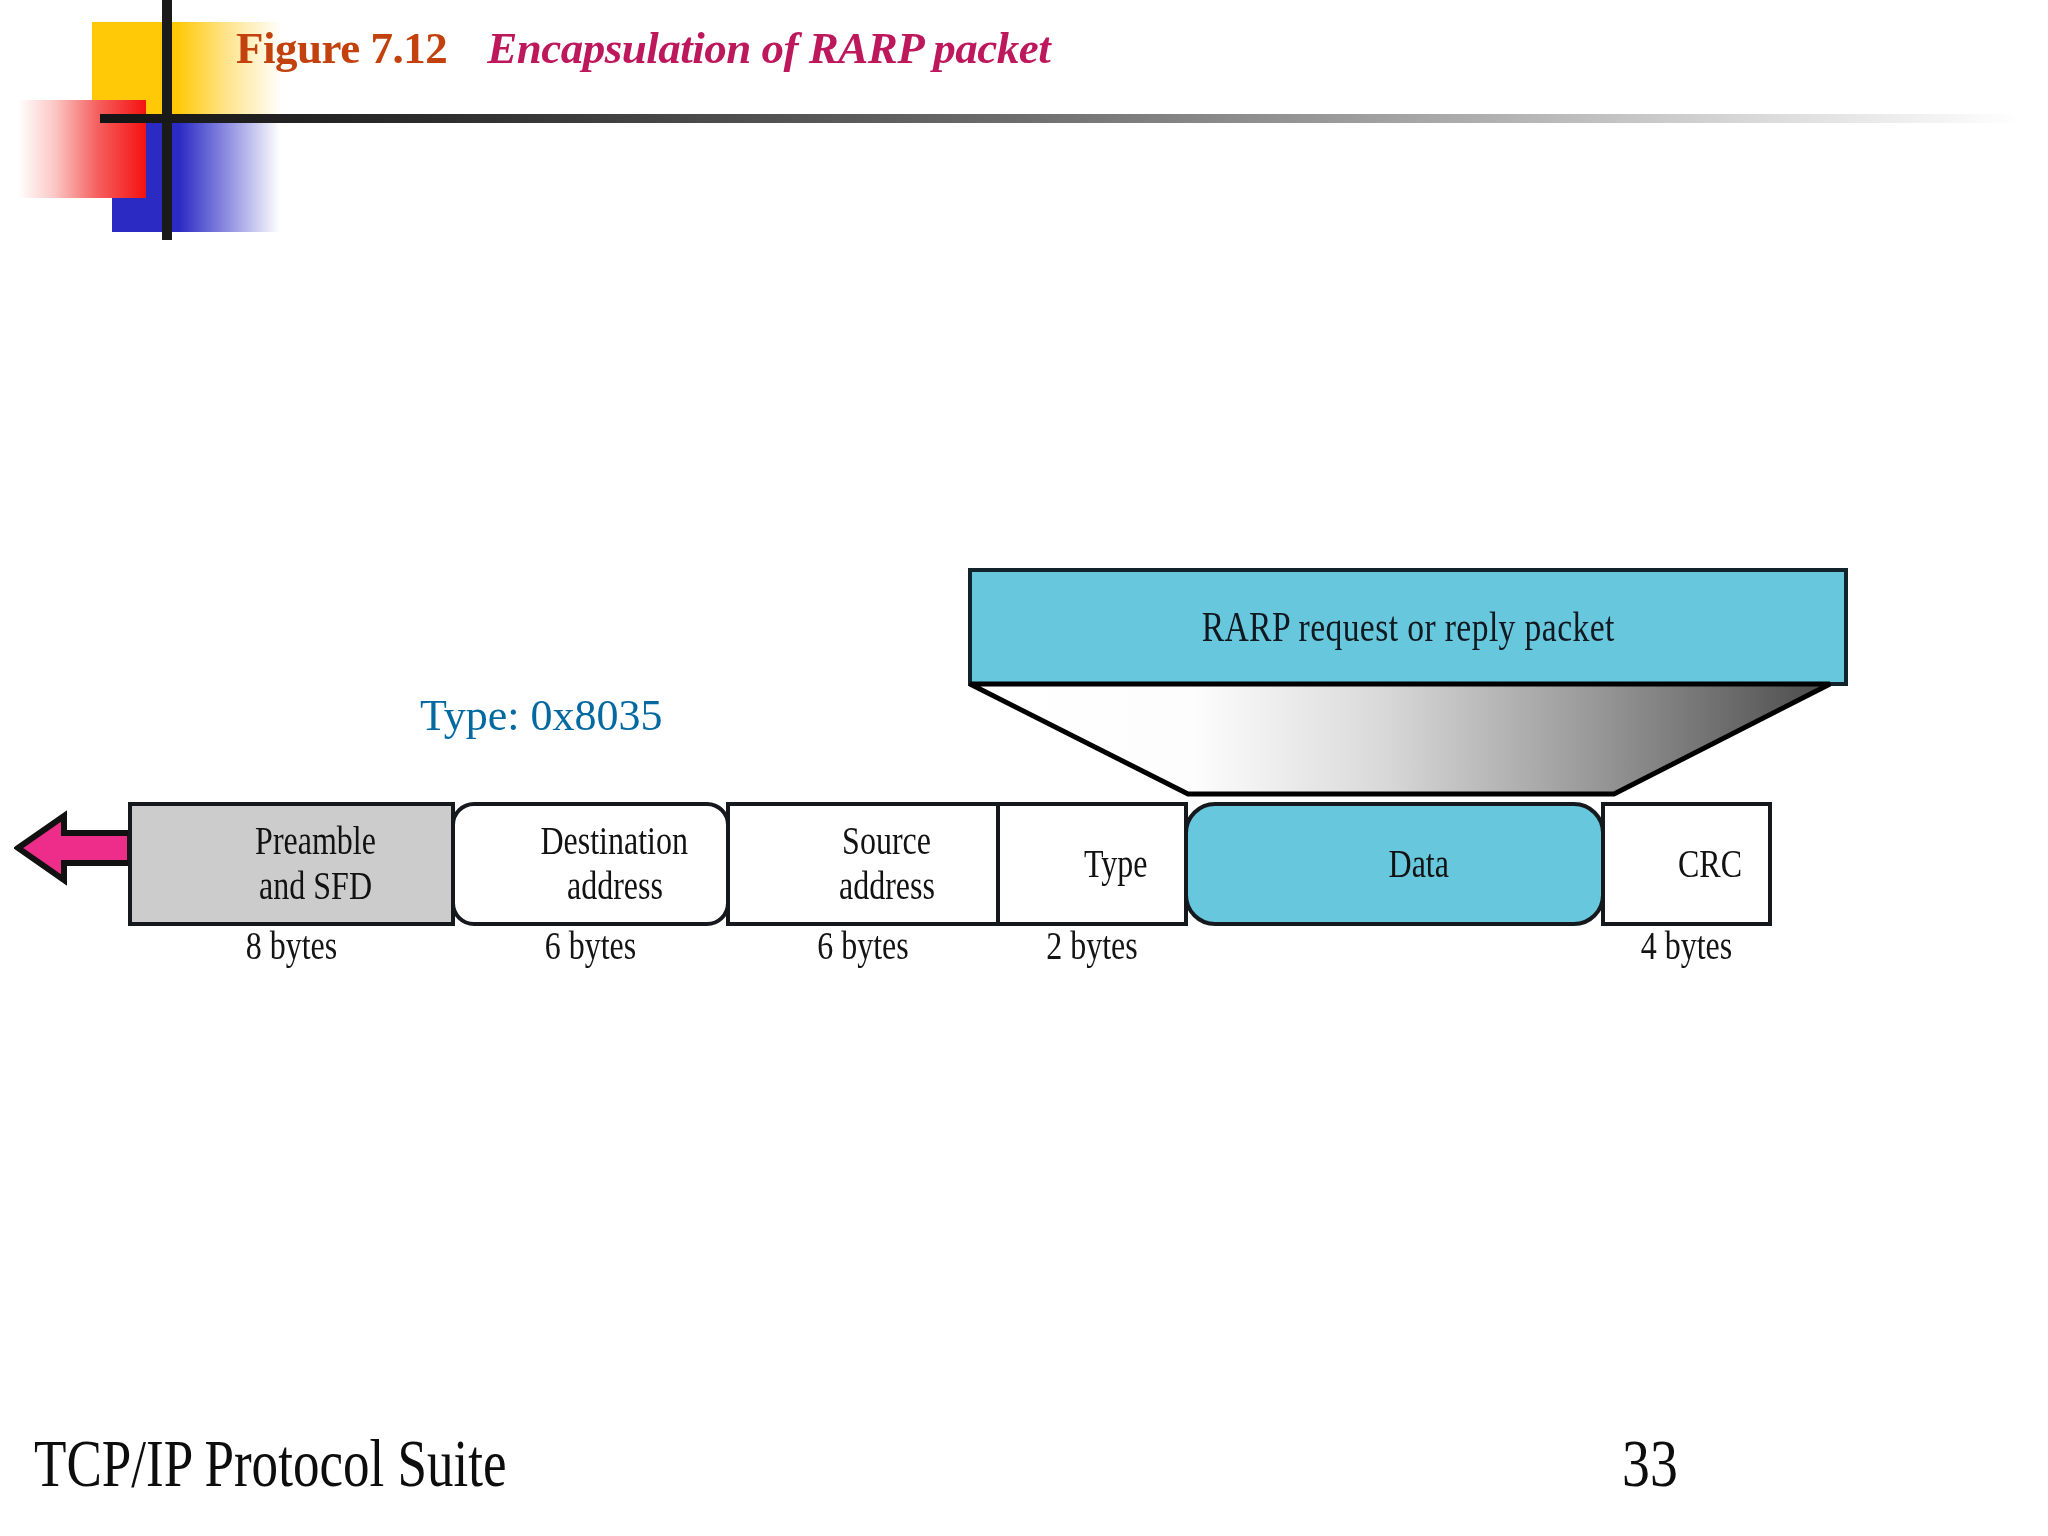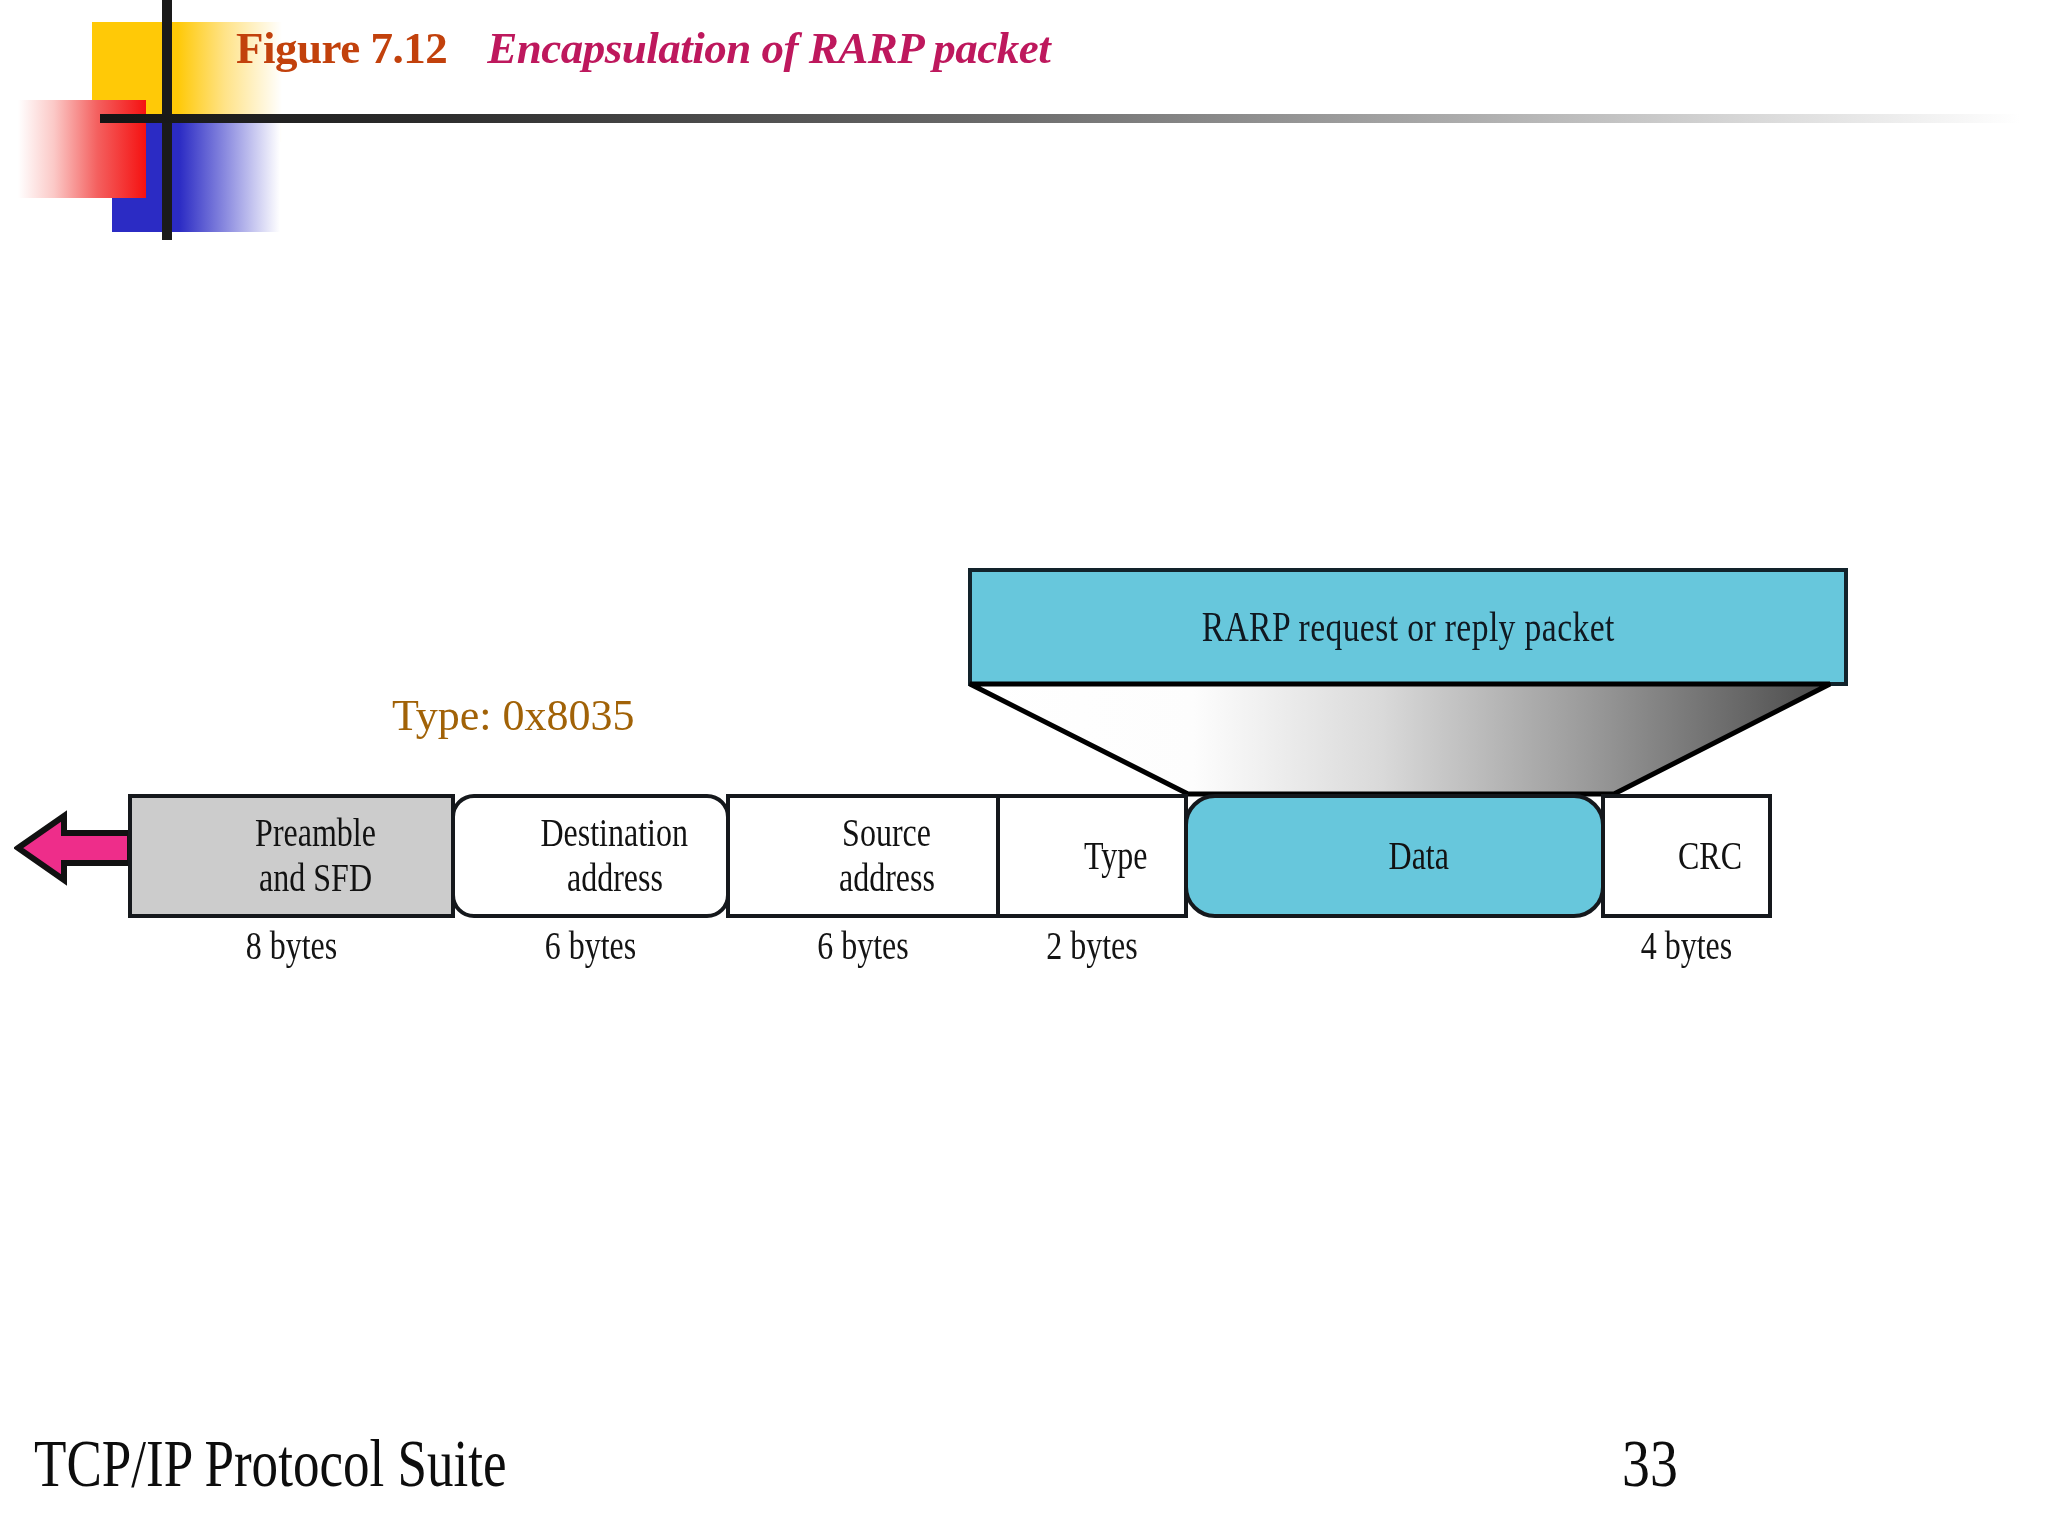--- a/index.html
+++ b/index.html
@@ -90,35 +90,35 @@
     color: #101820;
     transform: scaleX(0.80);
     white-space: nowrap;
     letter-spacing: 0.5px;
   }
 
   .funnel { position: absolute; left: 940px; top: 680px; width: 920px; height: 120px; }
 
   .type-note {
     position: absolute;
-    left: 392px; top: 690px;
+    left: 420px; top: 690px;
     font-size: 44px;
-    color: #a16207;
+    color: #0369a1;
     white-space: nowrap;
   }
 
   
   .field-row {
     position: absolute;
     left: 128px; top: 786px;
     width: 1644px; height: 124px;
   }
   .field {
     position: absolute;
-    top: 8px; height: 124px;
+    top: 16px; height: 124px;
     box-sizing: border-box;
     border: 4px solid #15181C;
     background: #ffffff;
     display: flex;
     flex-direction: column;
     align-items: center;
     justify-content: center;
     padding-left: 48px;
   }
   .field.shaded { background: #CCCCCC; }

